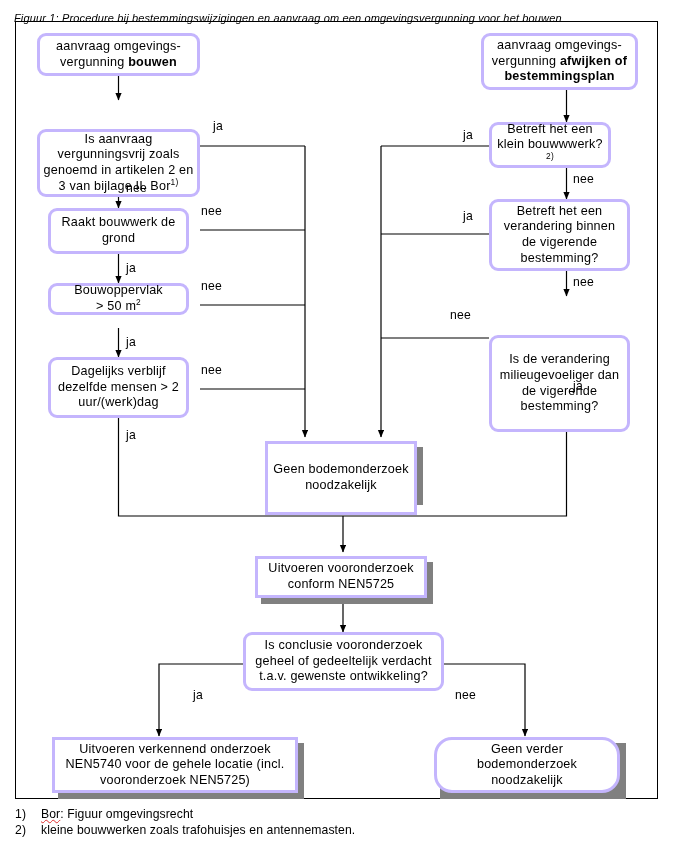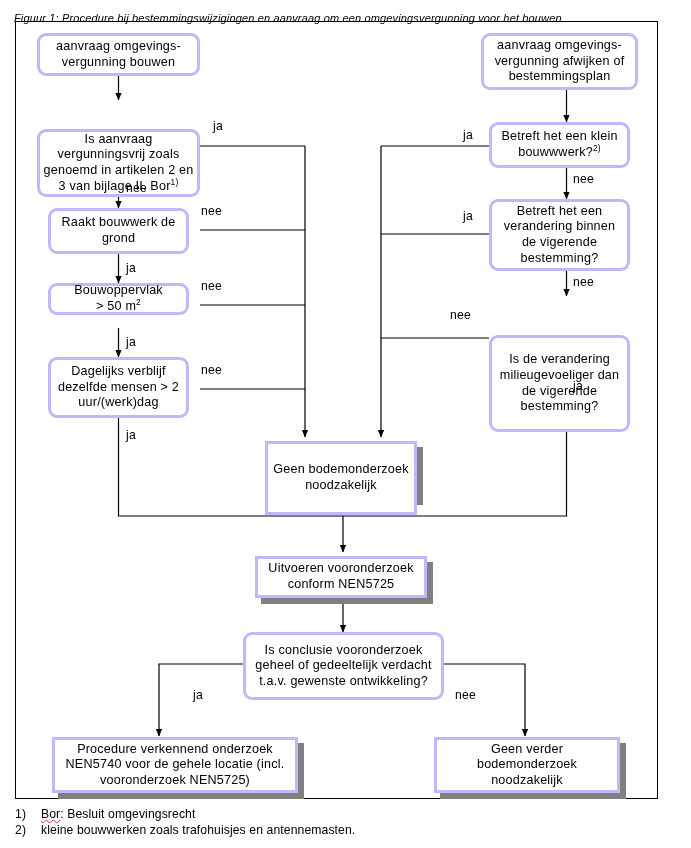--- a/index.html
+++ b/index.html
@@ -64,21 +64,21 @@
   .node.rounded {
     border-radius: 9px;
   }
   .node.rect {
     border-radius: 0;
   }
   .node .ntext {
     padding: 0 3px;
     width: 100%;
   }
-  .node b { font-weight: normal; }
+  .node b { font-weight: bold; }
   .node sup {
     font-size: 8.4px;
     vertical-align: super;
     line-height: 0;
   }
 
   .shadow {
     position: absolute;
     background: #808080;
     z-index: 2;
@@ -202,21 +202,21 @@
   <div class="ntext">
     <span>Bouwoppervlak</span><br>
     <span>&gt; 50 m</span><sup>2</sup>
   </div>
 </div>
 
 <div class="node rounded" style="left:48px; top:357px; width:141px; height:61px;">
   <div class="ntext">Dagelijks verblijf dezelfde mensen &gt; 2 uur/(werk)dag</div>
 </div>
 
-<div class="node rounded" style="left:489px; top:122px; width:141px; height:46px;">
+<div class="node rounded" style="left:489px; top:122px; width:122px; height:46px;">
   <div class="ntext">
     <span>Betreft het een klein bouwwwerk?</span><sup>2)</sup>
   </div>
 </div>
 
 <div class="node rounded" style="left:489px; top:199px; width:141px; height:72px;">
   <div class="ntext">Betreft het een verandering binnen de vigerende bestemming?</div>
 </div>
 
 <div class="node rounded" style="left:489px; top:302px; width:141px; height:97px;margin-top:33px;">
@@ -224,29 +224,29 @@
 </div>
 
 <div class="node rect" style="left:265px; top:441px; width:152px; height:74px;">
   <div class="ntext">Geen bodemonderzoek noodzakelijk</div>
 </div>
 
 <div class="node rect" style="left:255px; top:556px; width:172px; height:42px;">
   <div class="ntext">Uitvoeren vooronderzoek conform NEN5725</div>
 </div>
 
-<div class="node rounded" style="left:243px; top:632px; width:201px; height:68px;">
+<div class="node rounded" style="left:243px; top:632px; width:201px; height:59px;">
   <div class="ntext">Is conclusie vooronderzoek geheel of gedeeltelijk verdacht t.a.v. gewenste ontwikkeling?</div>
 </div>
 
 <div class="node rect" style="left:52px; top:737px; width:246px; height:56px;">
-  <div class="ntext">Procedure verkennend onderzoek NEN5740 voor de gehele locatie (incl. vooronderzoek NEN5725)</div>
-</div>
-
-<div class="node rect" style="left:434px; top:737px; width:186px; height:56px;">
+  <div class="ntext">Uitvoeren verkennend onderzoek NEN5740 voor de gehele locatie (incl. vooronderzoek NEN5725)</div>
+</div>
+
+<div class="node rect" style="left:434px; top:737px; width:186px; height:56px;border-radius:18px;">
   <div class="ntext">Geen verder bodemonderzoek noodzakelijk</div>
 </div>
 
 <div class="edge-label" style="left:213px; top:119px;">ja</div>
 <div class="edge-label" style="left:126px; top:181px;">nee</div>
 <div class="edge-label" style="left:201px; top:204px;">nee</div>
 <div class="edge-label" style="left:126px; top:261px;">ja</div>
 <div class="edge-label" style="left:201px; top:279px;">nee</div>
 <div class="edge-label" style="left:126px; top:335px;">ja</div>
 <div class="edge-label" style="left:201px; top:363px;">nee</div>
@@ -258,19 +258,19 @@
 <div class="edge-label" style="left:573px; top:275px;">nee</div>
 <div class="edge-label" style="left:450px; top:308px;">nee</div>
 <div class="edge-label" style="left:573px; top:379px;">ja</div>
 
 <div class="edge-label" style="left:193px; top:688px;">ja</div>
 <div class="edge-label" style="left:455px; top:688px;">nee</div>
 
 <div id="footnotes">
   <div class="fn-row">
     <span class="fn-num">1)</span>
-    <span class="fn-text"><span class="misspelled">Bor</span><span>: Besluit omgevingsrecht</span></span>
+    <span class="fn-text"><span class="misspelled">Bor</span><span>: Figuur omgevingsrecht</span></span>
   </div>
   <div class="fn-row">
     <span class="fn-num">2)</span>
     <span class="fn-text">kleine bouwwerken zoals trafohuisjes en antennemasten.</span>
   </div>
 </div>
 
 </body></html>

